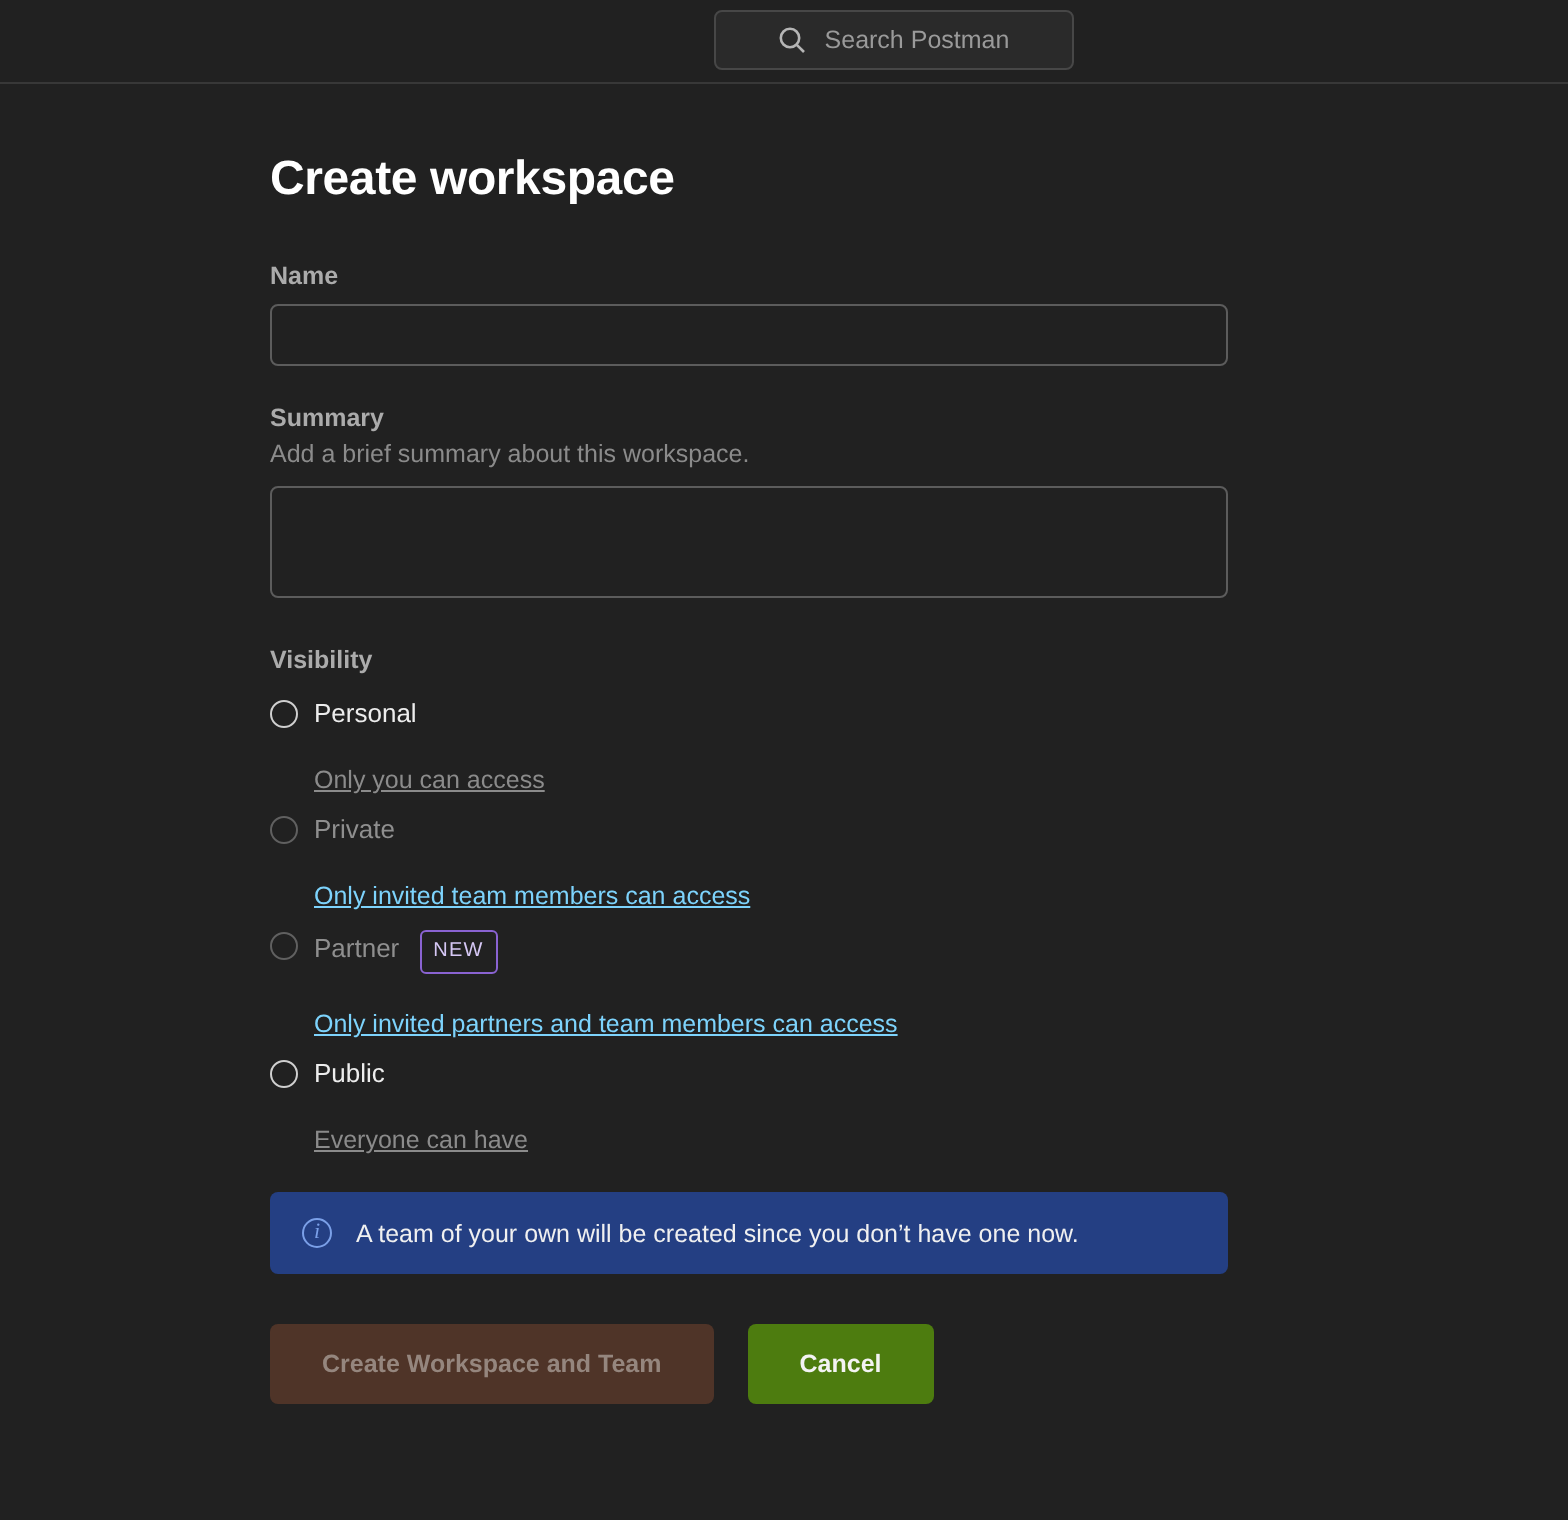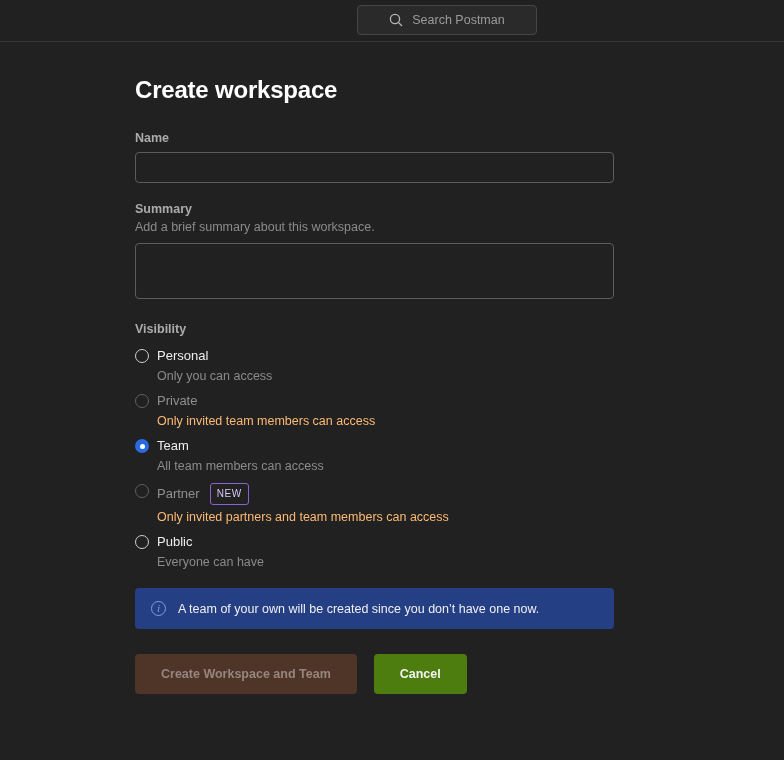--- a/index.html
+++ b/index.html
@@ -97,23 +97,24 @@
   .option-label {
     color: #ededed;
     font-size: 13px;
     line-height: 16px;
   }
   .option.disabled .option-label { color: #8f8f8f; }
   .option-desc {
     grid-column: 2;
     color: #8b8b8b;
     font-size: 12.5px;
-    margin-top: 5px;
-  }
-  .option.disabled .option-desc { color: #fdba74; }
+    margin-top: 18px;
+    text-decoration: underline;
+  }
+  .option.disabled .option-desc { color: #7dd3fc; }
   .badge {
     display: inline-block;
     margin-left: 10px;
     font-size: 10px;
     font-weight: 400;
     letter-spacing: 0.6px;
     color: #d6c8f5;
     border: 1px solid #8a63d2;
     border-radius: 3px;
     padding: 1.5px 6px 2.5px;
@@ -203,25 +204,20 @@
         <span class="option-label">Personal</span>
         <span class="option-desc">Only you can access</span>
       </div>
 
       <div class="option disabled">
         <span class="radio"></span>
         <span class="option-label">Private</span>
         <span class="option-desc">Only invited team members can access</span>
       </div>
 
-      <div class="option selected">
-        <span class="radio"></span>
-        <span class="option-label">Team</span>
-        <span class="option-desc">All team members can access</span>
-      </div>
 
       <div class="option disabled">
         <span class="radio"></span>
         <span class="option-label"><span>Partner</span><span class="badge">NEW</span></span>
         <span class="option-desc">Only invited partners and team members can access</span>
       </div>
 
       <div class="option">
         <span class="radio"></span>
         <span class="option-label">Public</span>

